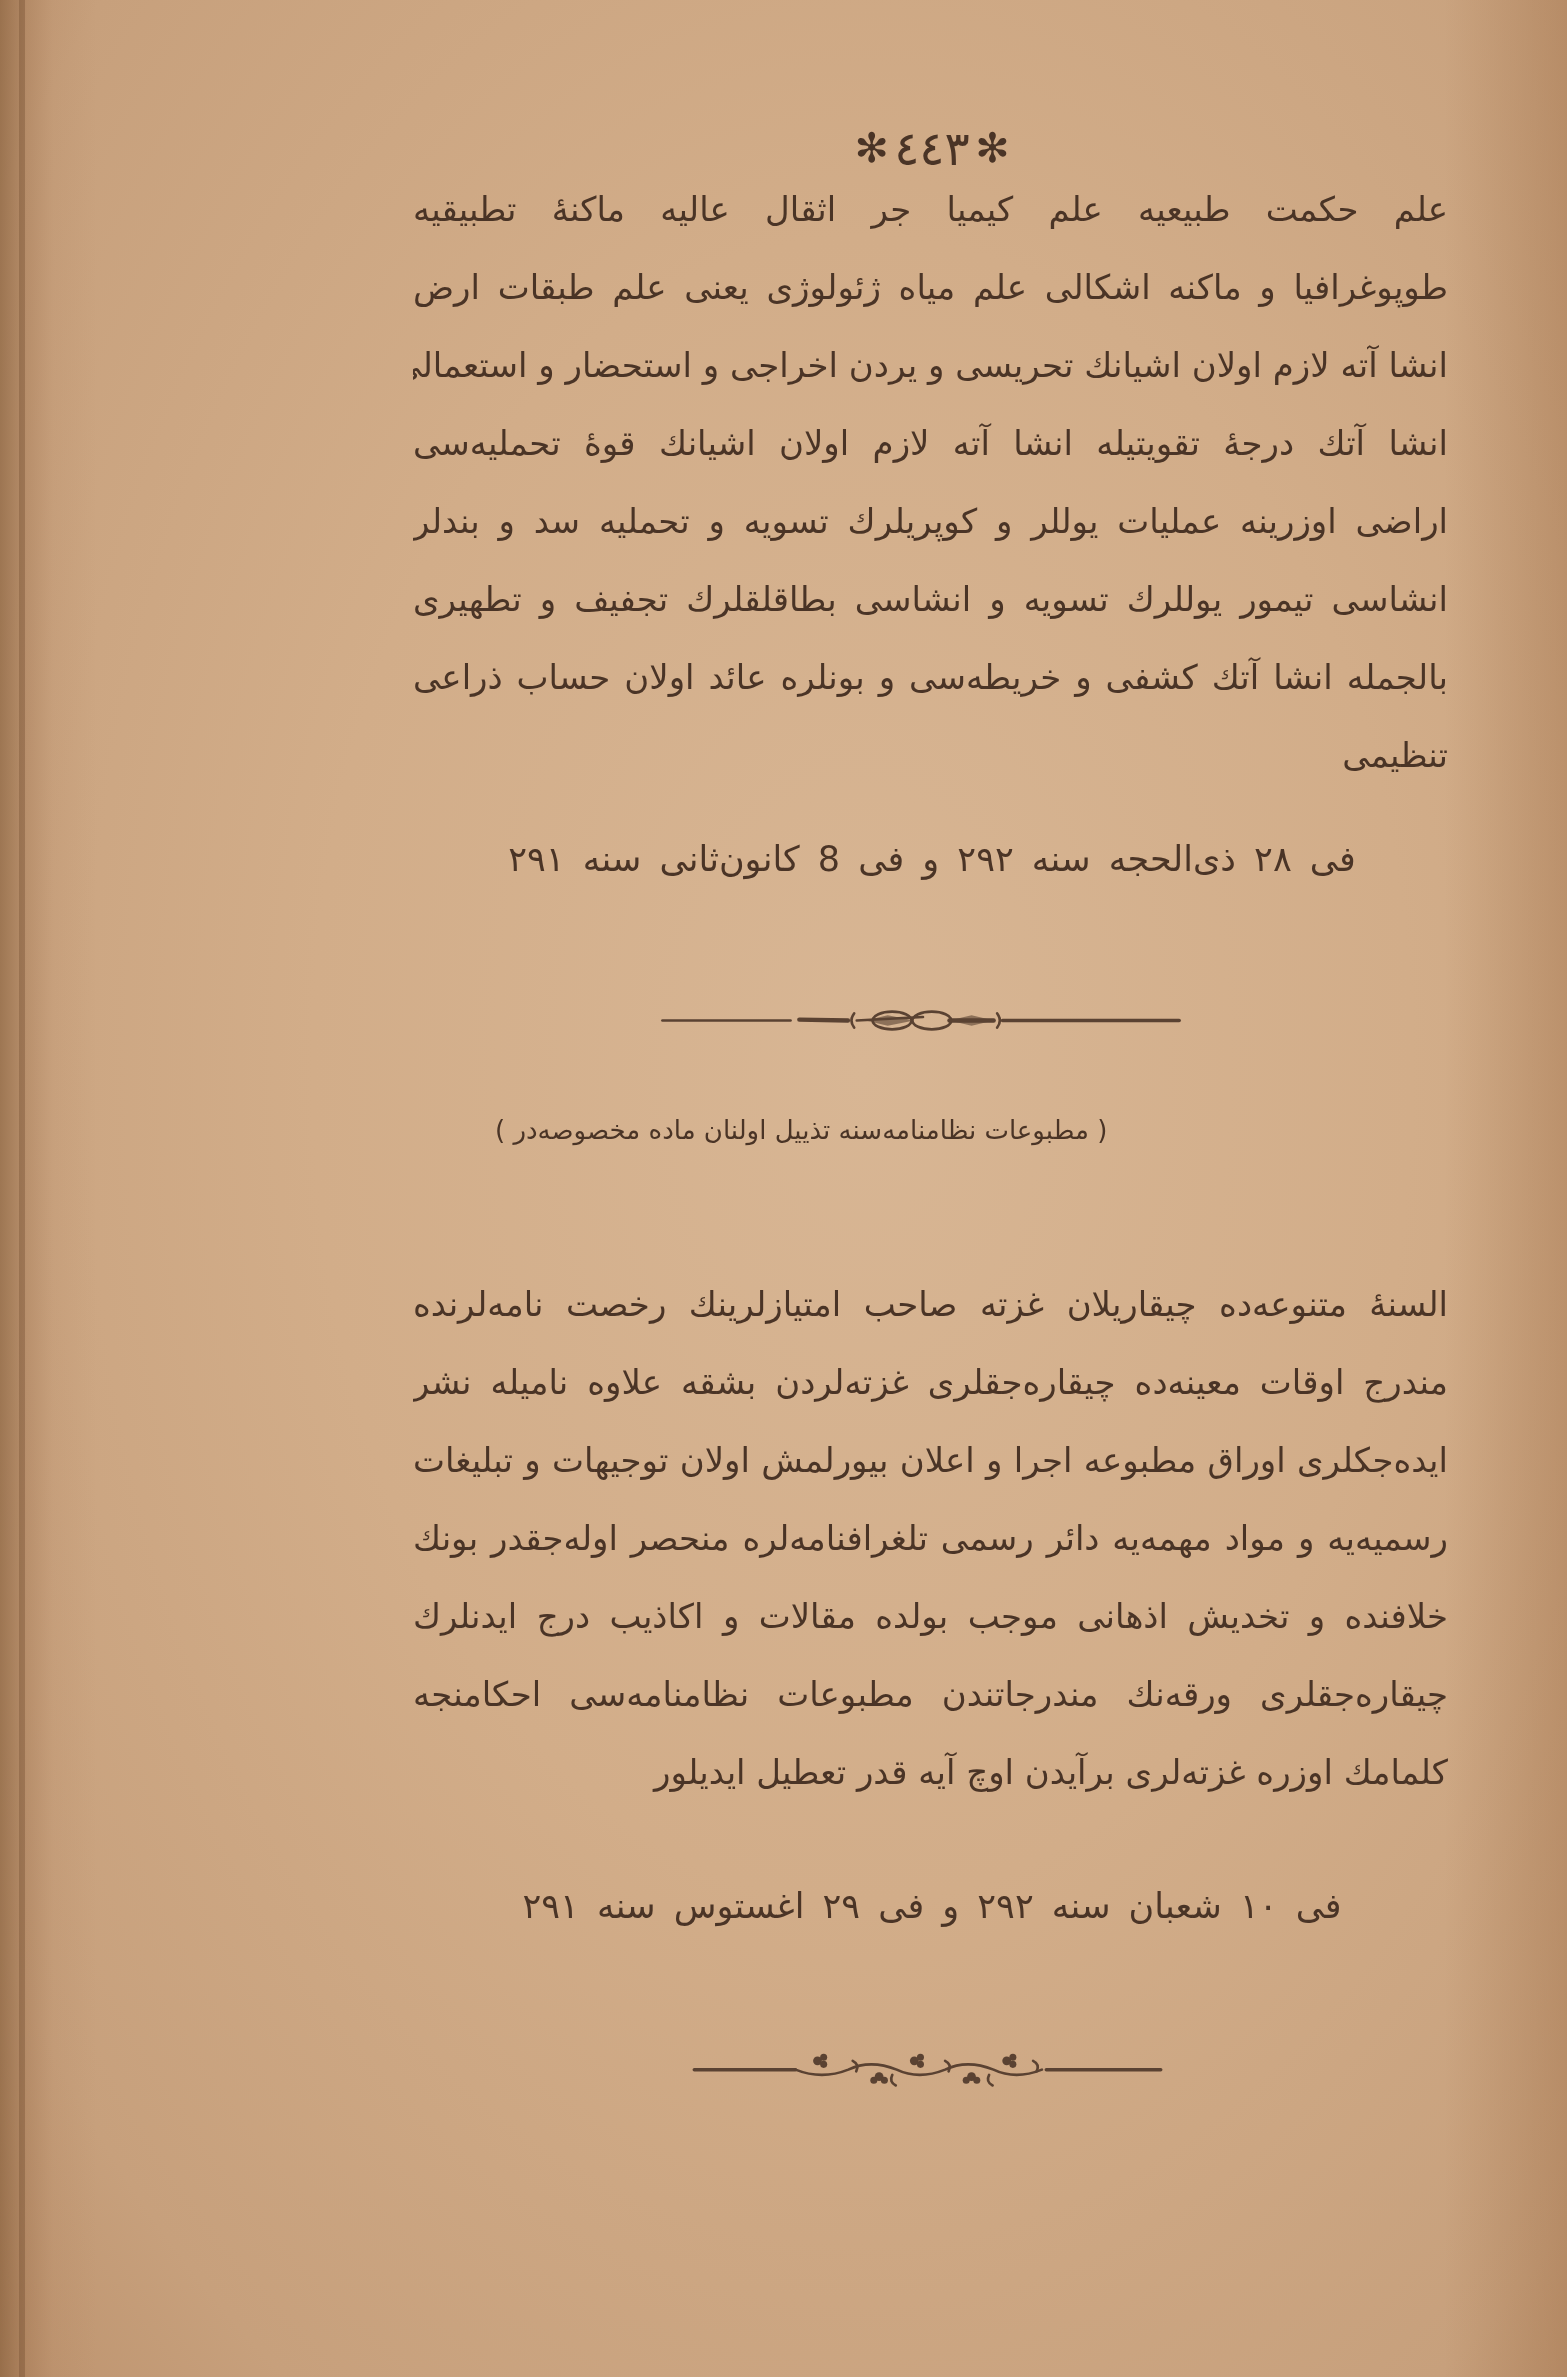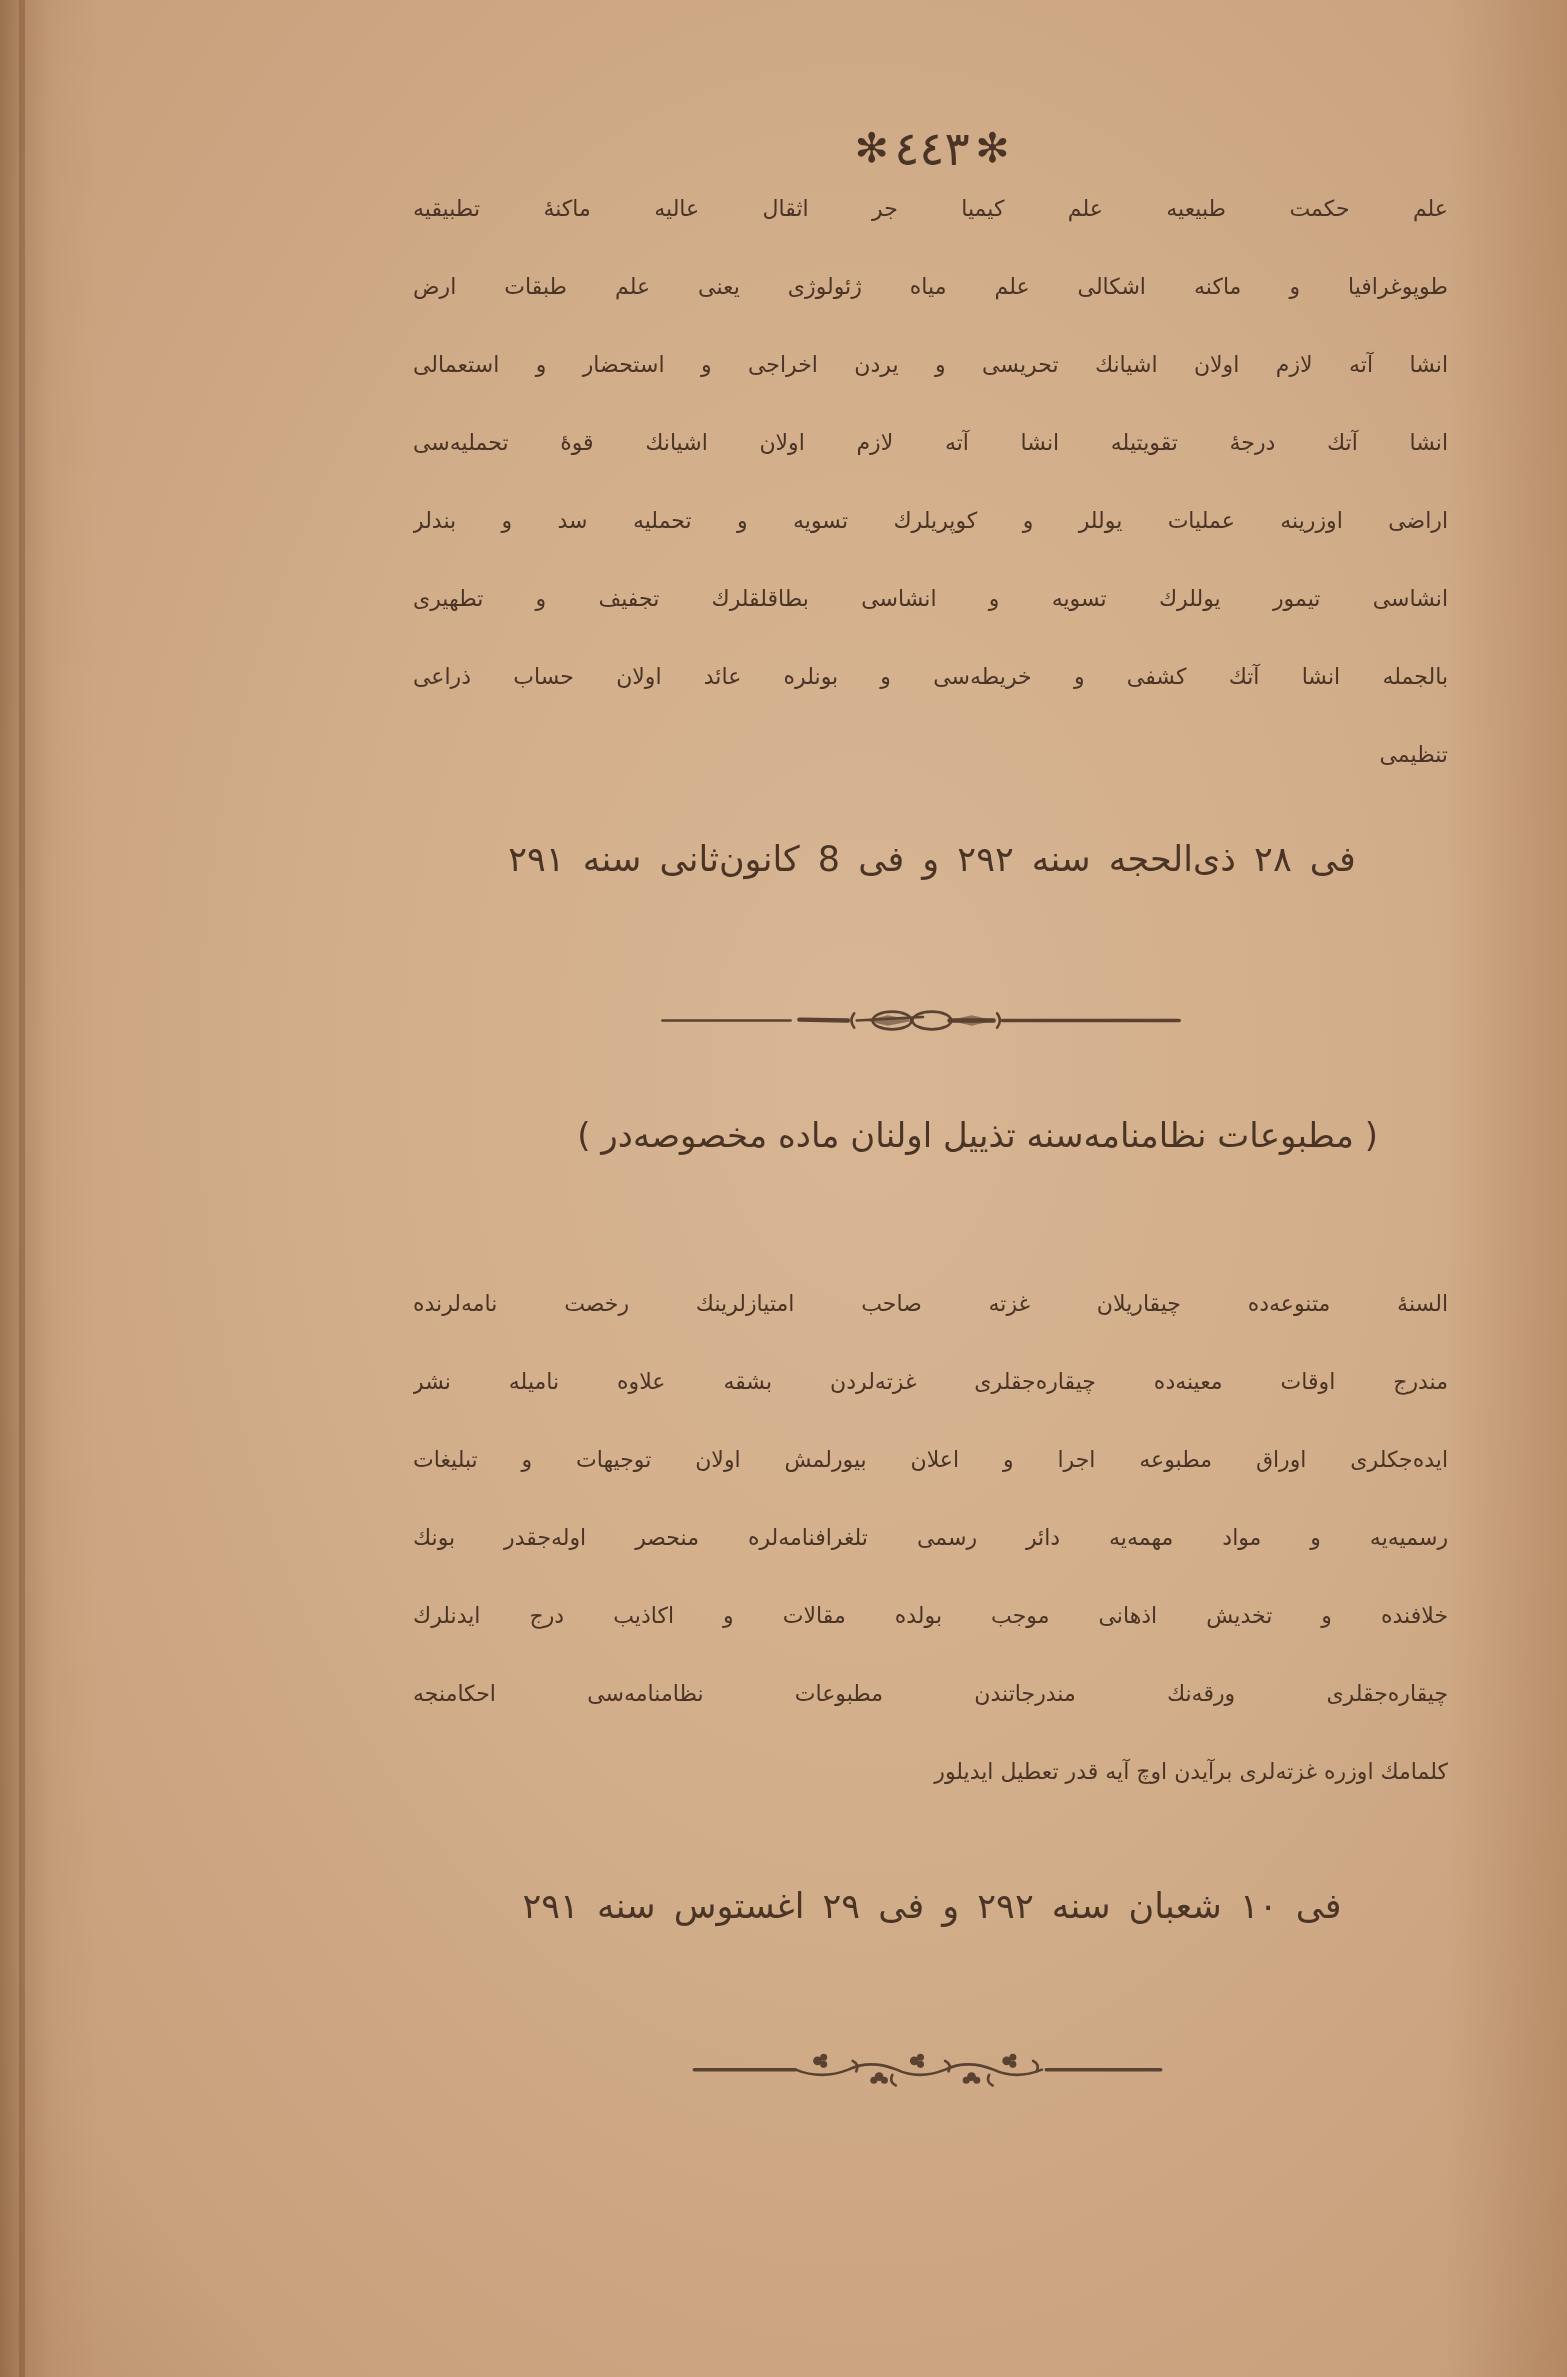--- a/index.html
+++ b/index.html
@@ -56,21 +56,21 @@
       left: 413px;
       width: 1035px;
       direction: rtl;
       text-align: justify;
       text-align-last: justify;
       font-family: "DejaVu Sans", sans-serif;
       color: #4a3426;
     }
     .line {
       display: block;
-      font-size: 22px;
+      font-size: 34px;
       height: 78px;
       line-height: 78px;
       white-space: nowrap;
       overflow: hidden;
       text-align: justify;
       text-align-last: justify;
     }
     .line.last {
       text-align-last: right;
     }
@@ -90,23 +90,23 @@
       position: absolute;
       display: block;
     }
     .orn1 { left: 658px; top: 994px; width: 530px; height: 53px; }
     .orn2 { left: 689px; top: 2045px; width: 477px; height: 44px; }
     .heading {
       position: absolute;
       top: 1115px;
       left: 495px;
       width: 883px;
-      text-align: right;
+      text-align: left;
       direction: rtl;
-      font-size: 34px;
+      font-size: 26px;
       color: #4a3426;
       white-space: nowrap;
     }
   </style>
 </head>
 <body>
 
 <div class="page">
   <div class="spine-line"></div>
 

